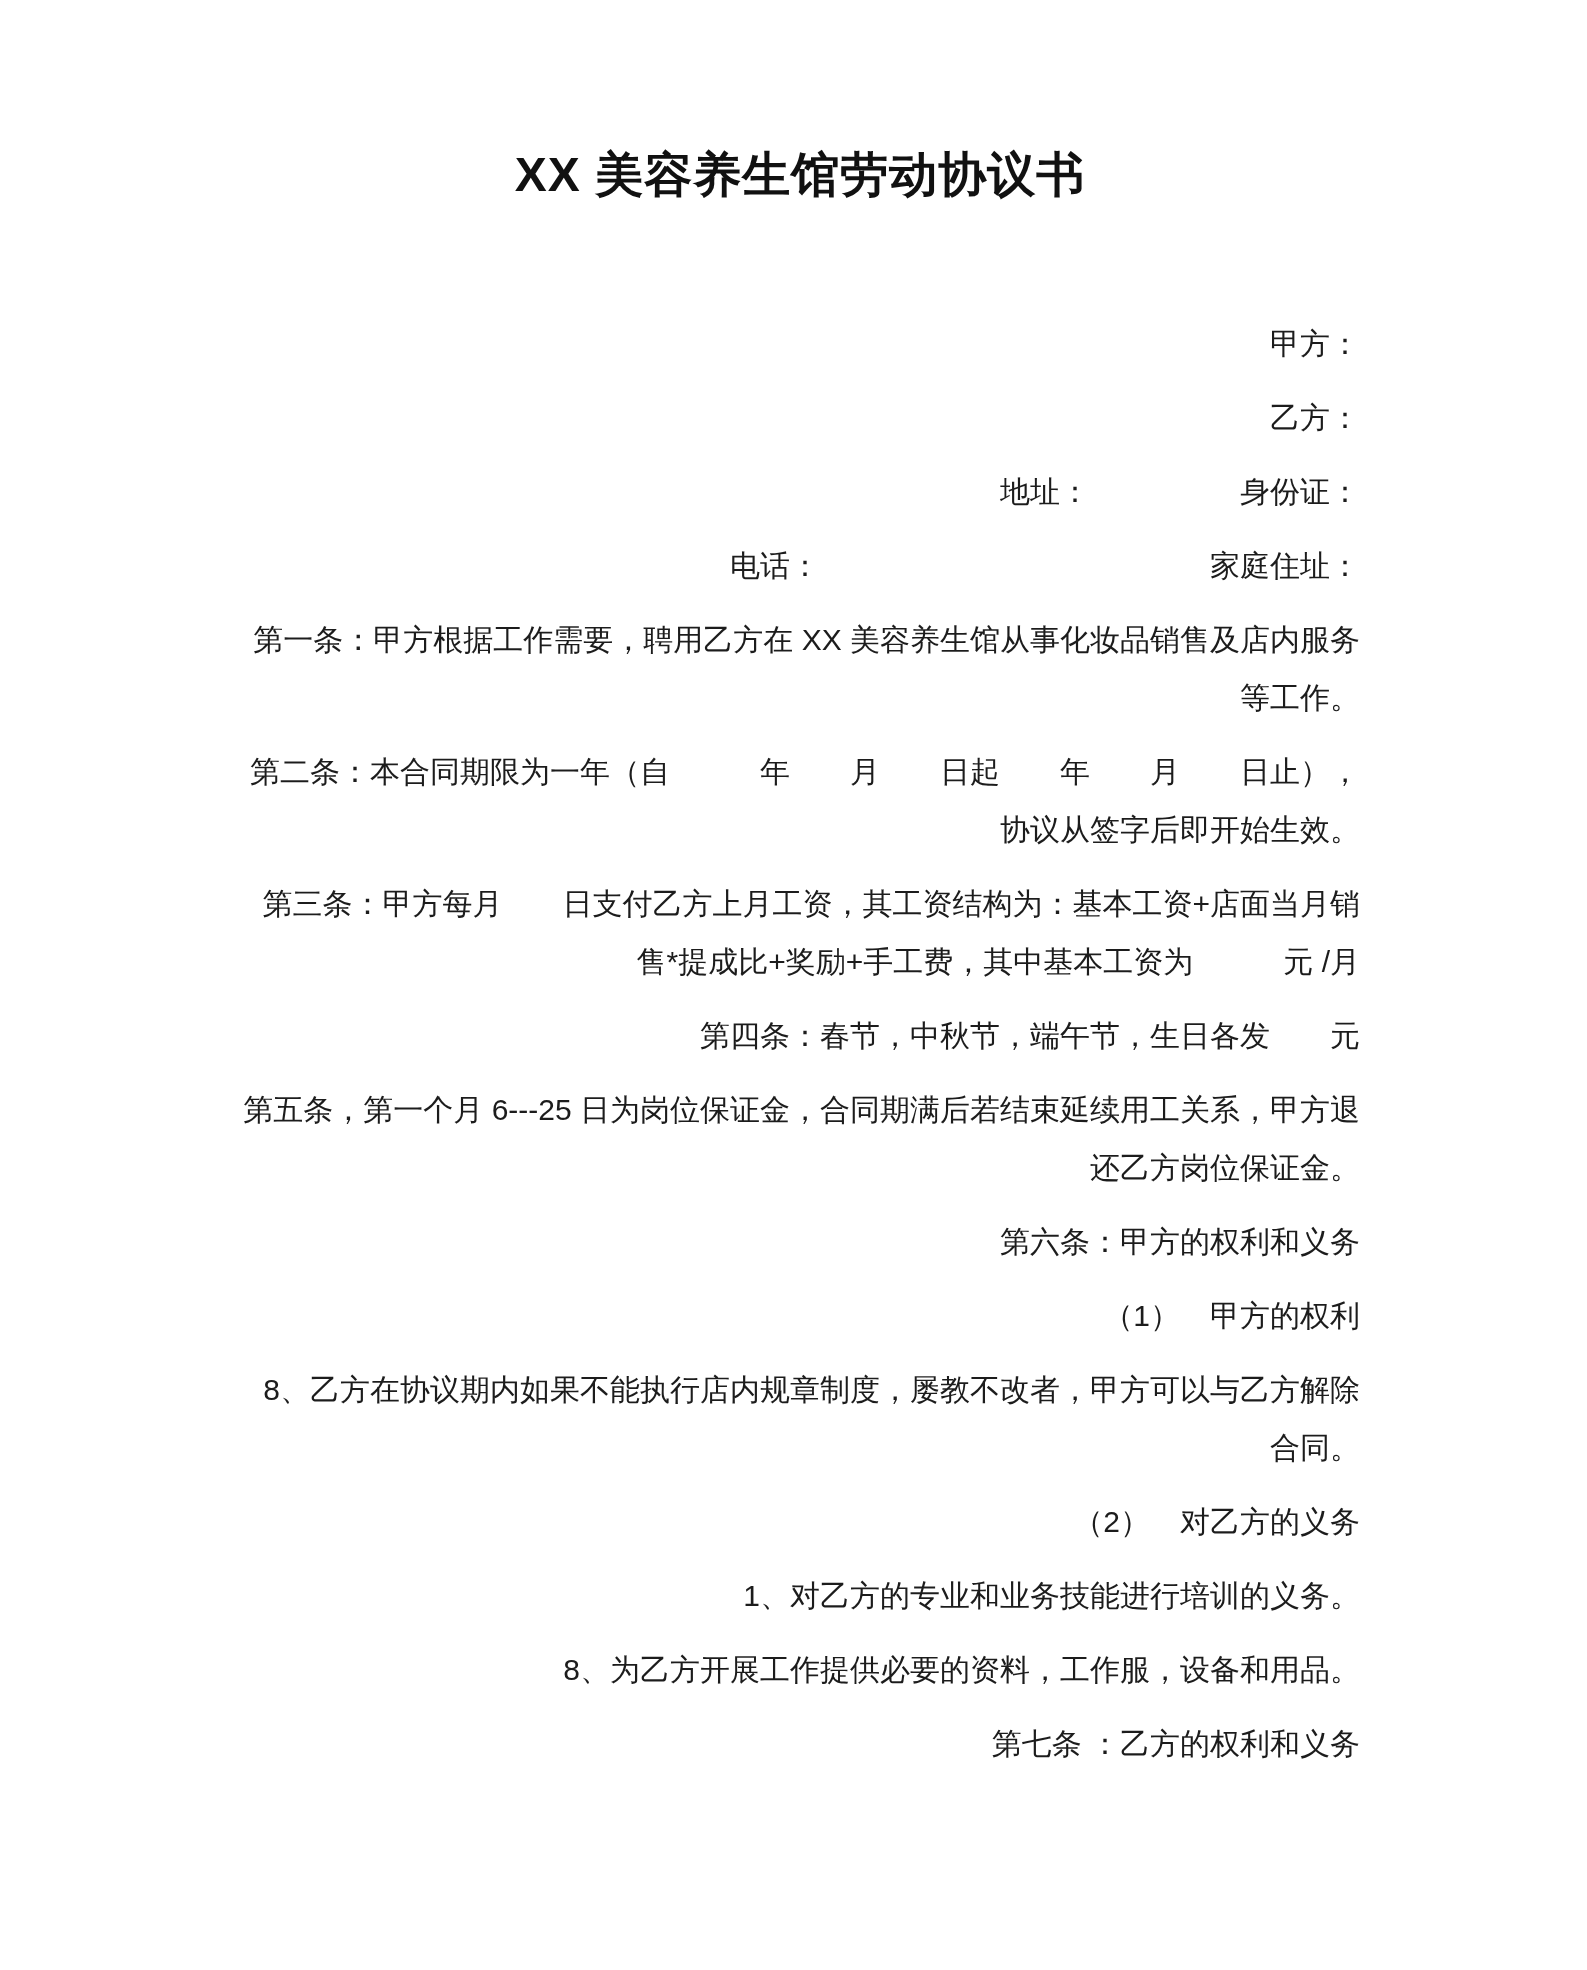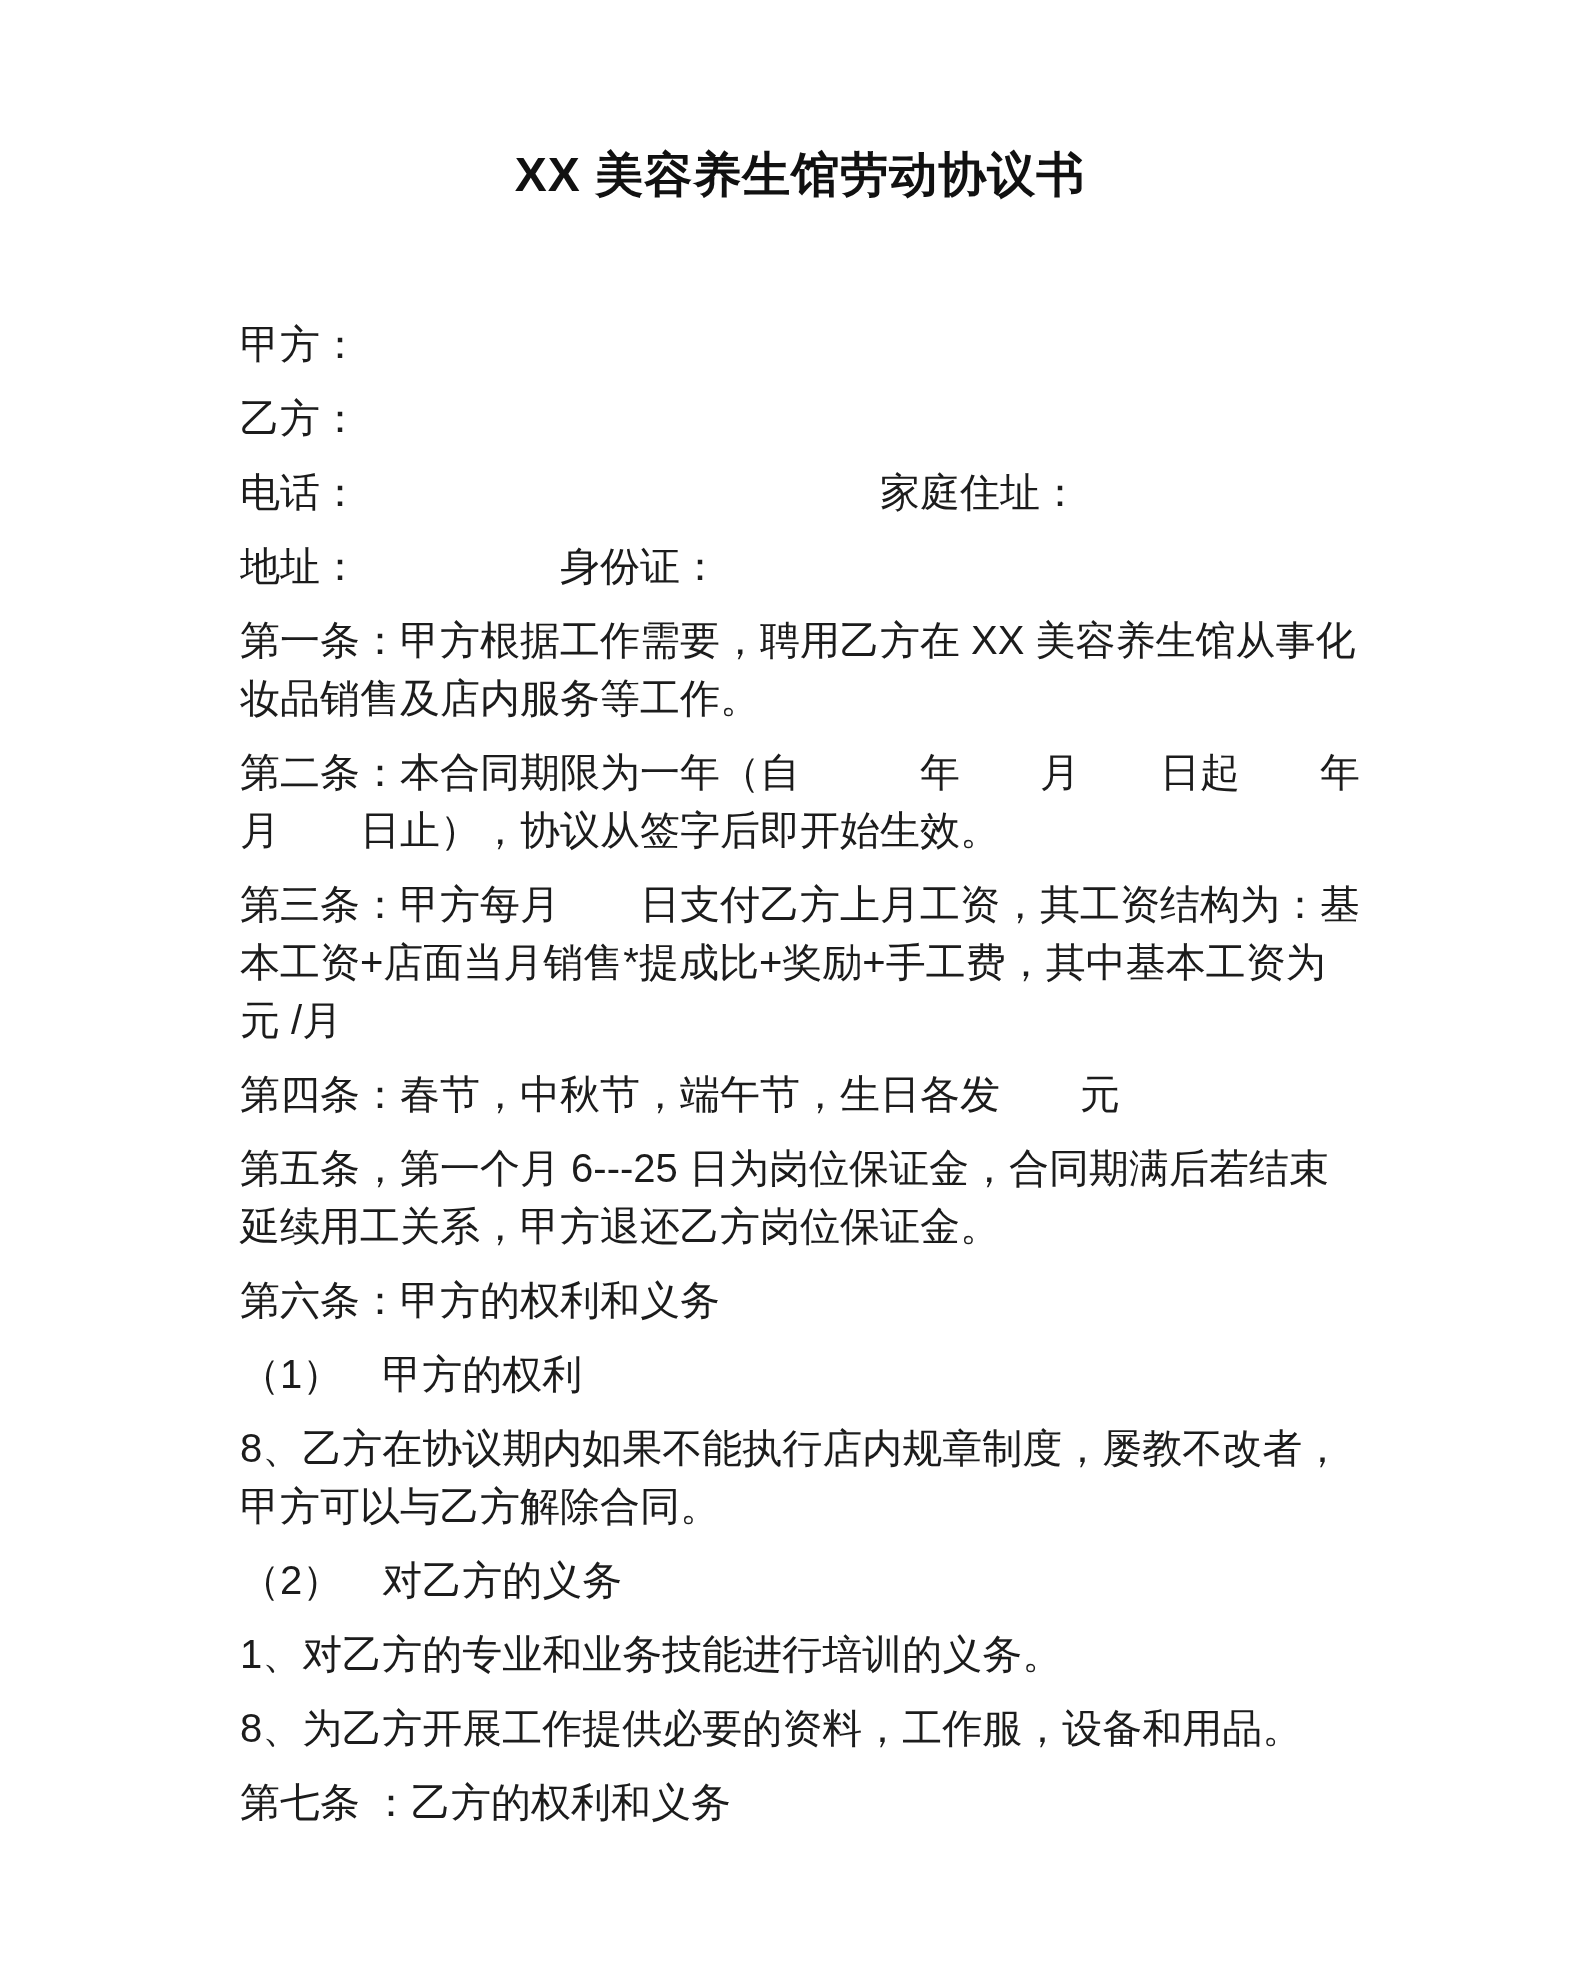--- a/index.html
+++ b/index.html
@@ -25,38 +25,38 @@
   .title {
     font-size: 48px;
     line-height: 56px;
     font-weight: 700;
     text-align: center;
     letter-spacing: 1px;
     margin: 0 0 112px 0;
     color: #111111;
   }
   .para {
-    font-size: 40px;
+    font-size: 30px;
     line-height: 58px;
     margin: 0 0 16px 0;
     white-space: pre-wrap;
     word-break: break-all;
-    text-align: left;
+    text-align: right;
   }
 </style>
 </head>
 <body>
 
 <div class="page">
   <div class="doc">
     <h1 class="title">XX 美容养生馆劳动协议书</h1>
     <p class="para">甲方：</p>
     <p class="para">乙方：</p>
+    <p class="para">地址：　　　　　身份证：</p>
     <p class="para">电话：　　　　　　　　　　　　　家庭住址：</p>
-    <p class="para">地址：　　　　　身份证：</p>
     <p class="para">第一条：甲方根据工作需要，聘用乙方在 XX 美容养生馆从事化妆品销售及店内服务等工作。</p>
     <p class="para">第二条：本合同期限为一年（自　　　年　　月　　日起　　年　　月　　日止），协议从签字后即开始生效。</p>
     <p class="para">第三条：甲方每月　　日支付乙方上月工资，其工资结构为：基本工资+店面当月销售*提成比+奖励+手工费，其中基本工资为　　　元 /月</p>
     <p class="para">第四条：春节，中秋节，端午节，生日各发　　元</p>
     <p class="para">第五条，第一个月 6---25 日为岗位保证金，合同期满后若结束延续用工关系，甲方退还乙方岗位保证金。</p>
     <p class="para">第六条：甲方的权利和义务</p>
     <p class="para">（1）　甲方的权利</p>
     <p class="para">8、乙方在协议期内如果不能执行店内规章制度，屡教不改者，甲方可以与乙方解除合同。</p>
     <p class="para">（2）　对乙方的义务</p>
     <p class="para">1、对乙方的专业和业务技能进行培训的义务。</p>

